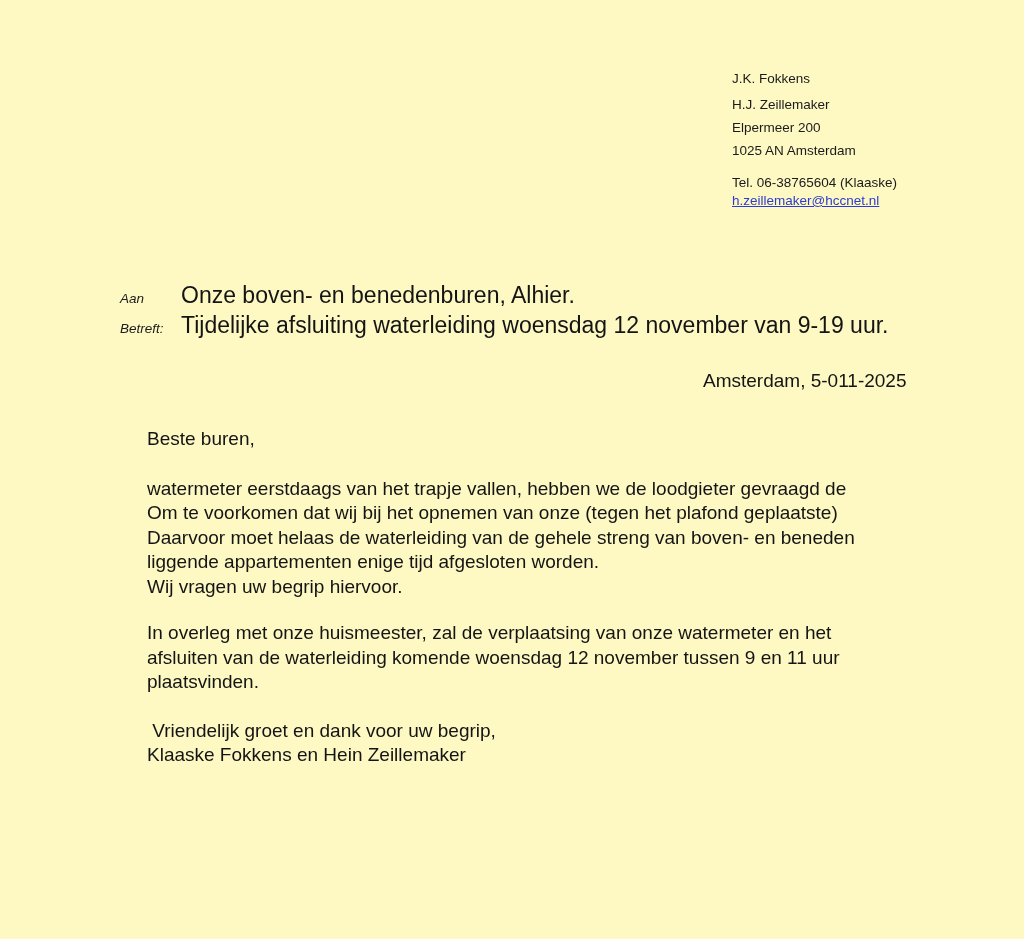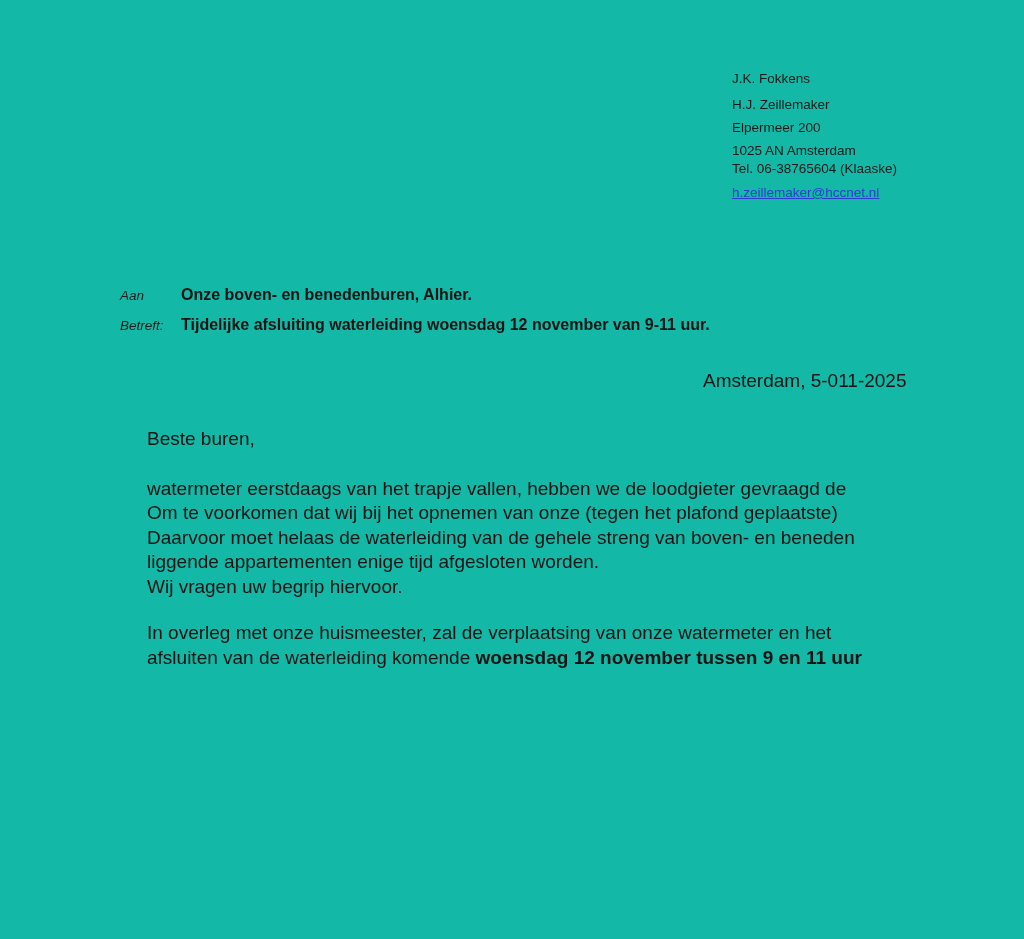--- a/index.html
+++ b/index.html
@@ -6,59 +6,58 @@
   body {
     width: 1024px; height: 939px;
     background: #ffffff;
     font-family: "Liberation Sans", "DejaVu Sans", sans-serif;
     color: #141414;
     overflow: hidden;
   }
   .page {
     position: relative;
     width: 1024px; height: 939px;
-    background: #14b8a6;
+    background: #fef9c3;
   }
   
   .sender {
     position: absolute;
     left: 732px; top: 71px;
     font-size: 13.5px;
     line-height: 15px;
     color: #1a1a1a;
   }
   .sender .l-name2   { margin-top: 11px; }
   .sender .l-street  { margin-top: 8px; }
   .sender .l-city    { margin-top: 8px; }
-  .sender .l-phone   { margin-top: 3px; }
-  .sender .l-email   { margin-top: 9px; }
+  .sender .l-phone   { margin-top: 17px; }
+  .sender .l-email   { margin-top: 3px; }
   .sender a.email-link {
     text-decoration: underline;
     cursor: pointer;
   }
   
   .recipient {
     position: absolute;
     left: 120px; top: 284px;
     display: grid;
     grid-template-columns: 61px auto;
     align-items: baseline;
     row-gap: 8px;
   }
   .recipient .label {
     font-style: italic;
     font-size: 13.5px;
     color: #1c1c1c;
   }
   .recipient .value {
-    font-size: 16px;
+    font-size: 23px;
     line-height: 22px;
     white-space: nowrap;
     color: #141414;
-    font-weight: bold;
   }
   
   .dateline {
     position: absolute;
     left: 703px; top: 370px;
     font-size: 19px;
     color: #141414;
     white-space: nowrap;
   }
   
@@ -67,21 +66,21 @@
     left: 119px; top: 427px;
     font-size: 19px;
     line-height: 24.5px;
     color: #141414;
     margin-left: 28px;
   }
   .letter-body .line { white-space: pre; }
   .para1   { margin-top: 25px; }
   .para2   { margin-top: 22px; }
   .closing { margin-top: 24px; }
-  .bold { font-weight: bold; }
+  .bold { font-weight: normal; }
 </style>
 </head>
 <body>
 
 <div class="page">
 
   <div class="sender">
     <div class="l-name1">J.K. Fokkens</div>
     <div class="l-name2">H.J. Zeillemaker</div>
     <div class="l-street">Elpermeer 200</div>
@@ -89,36 +88,41 @@
     <div class="l-phone">Tel. 06-38765604 (Klaaske)</div>
     <div class="l-email">
       <a class="email-link" style="color: rgb(46, 59, 208);">h.zeillemaker@hccnet.nl</a>
     </div>
   </div>
 
   <div class="recipient">
     <div class="label">Aan</div>
     <div class="value">Onze boven- en benedenburen, Alhier.</div>
     <div class="label">Betreft:</div>
-    <div class="value">Tijdelijke afsluiting waterleiding woensdag 12 november van 9-11 uur.</div>
+    <div class="value">Tijdelijke afsluiting waterleiding woensdag 12 november van 9-19 uur.</div>
   </div>
 
   <div class="dateline">Amsterdam, 5-011-2025</div>
 
   <div class="letter-body">
     <div class="salutation line">Beste buren,</div>
 
     <div class="para1">
       <div class="line">watermeter eerstdaags van het trapje vallen, hebben we de loodgieter gevraagd de</div>
       <div class="line">Om te voorkomen dat wij bij het opnemen van onze (tegen het plafond geplaatste)</div>
       <div class="line">Daarvoor moet helaas de waterleiding van de gehele streng van boven- en beneden</div>
       <div class="line">liggende appartementen enige tijd afgesloten worden.</div>
       <div class="line">Wij vragen uw begrip hiervoor.</div>
     </div>
 
     <div class="para2">
       <div class="line">In overleg met onze huismeester, zal de verplaatsing van onze watermeter en het</div>
       <div class="line"><span>afsluiten van de waterleiding komende </span><span class="bold">woensdag 12 november tussen 9 en 11 uur</span></div>
+      <div class="line">plaatsvinden.</div>
     </div>
 
+    <div class="closing">
+      <div class="line"> Vriendelijk groet en dank voor uw begrip,</div>
+      <div class="line">Klaaske Fokkens en Hein Zeillemaker</div>
+    </div>
   </div>
 
 </div>
 
 </body></html>

